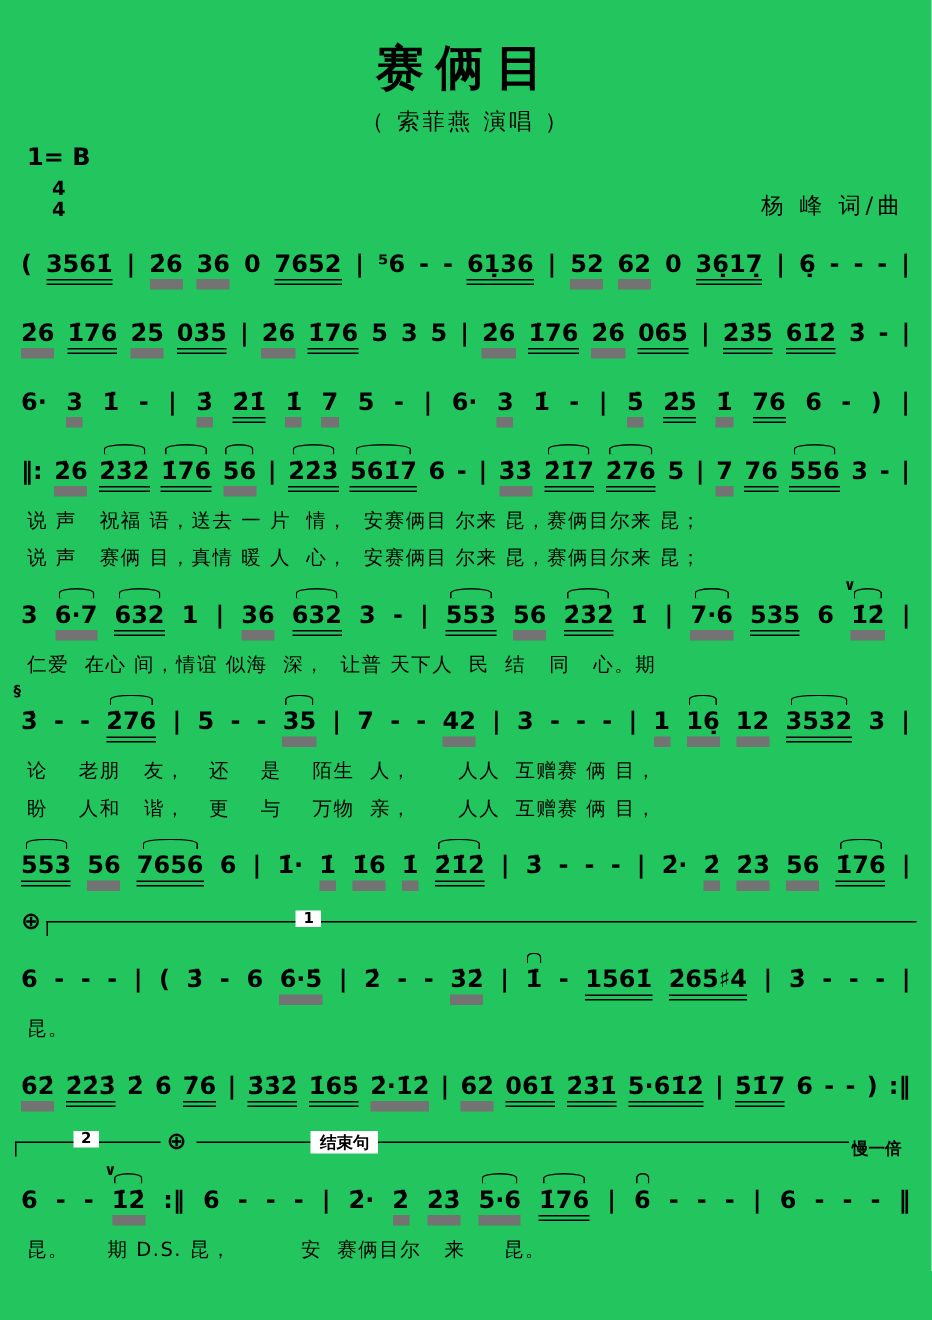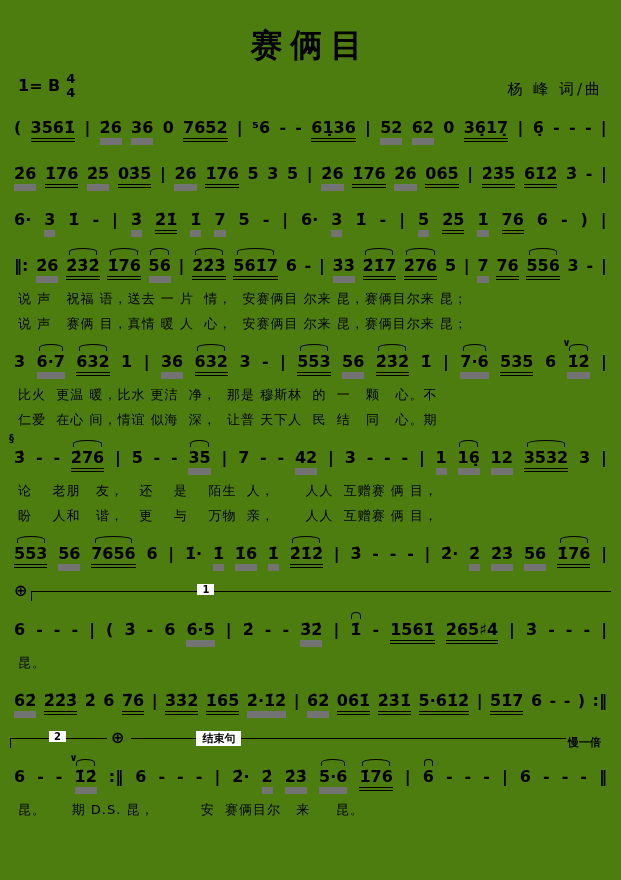--- a/index.html
+++ b/index.html
@@ -1,27 +1,27 @@
 <!DOCTYPE html>
 <html><head>
 <meta charset="utf-8">
 <style>
   html,body{margin:0;padding:0;background:#e8e8e8;}
   .page{
-    width:621px;height:880px;margin:0 auto;background:#4d7c0f;color:#000;
+    width:621px;height:880px;margin:0 auto;background:#22c55e;color:#000;
     box-sizing:border-box;padding:16px 10px 0 10px;overflow:hidden;
     font-family:"DejaVu Sans",sans-serif;
   }
   h1.title{
     text-align:center;font-size:32px;font-weight:bold;margin:8px 0 4px 0;
     letter-spacing:8px;
   }
   .subtitle{text-align:center;font-size:15px;letter-spacing:2px;}
   .meta-row{display:flex;justify-content:space-between;align-items:flex-end;padding:0 8px;margin-top:4px;}
-  .key-sig{font-size:16px;font-weight:bold;display:flex;align-items:center;gap:6px;}
+  .key-sig{font-size:16px;font-weight:bold;display:flex;align-items:center;gap:6px;flex-direction:column;}
   .frac{display:inline-flex;flex-direction:column;text-align:center;font-size:13px;line-height:1.0;font-weight:bold;}
   .frac span:first-child{border-bottom:1px solid transparent;}
   .credit{font-size:15px;font-family:"DejaVu Serif",serif;letter-spacing:3px;}
   .tempo{font-size:12px;padding:2px 8px 0 8px;}
   
   .systems{margin-top:2px;}
   .notation-row{
     display:flex;justify-content:space-between;align-items:baseline;
     margin-top:19px;font-weight:bold;font-size:16px;padding:0 4px;line-height:1.25;
   }
@@ -40,29 +40,30 @@
   
   .label-row{display:flex;align-items:flex-start;margin-top:14px;height:16px;font-weight:bold;}
   .lbl-text{font-size:11px;}
   .lbl-coda{font-size:16px;line-height:12px;padding:0 4px;}
   .lbl-coda .lbl-text{font-size:16px;}
   .lbl-volta{flex:1;border-top:1.3px solid #000;border-left:1.3px solid #000;height:9px;position:relative;margin-top:6px;}
   .lbl-volta .lbl-text{position:absolute;left:165px;top:-8px;background:#fff;padding:0 5px;font-size:10px;}
   .lbl-volta2{width:96px;border-top:1.3px solid #000;border-left:1.3px solid #000;height:9px;position:relative;margin-top:6px;}
   .lbl-volta2 .lbl-text{position:absolute;left:38px;top:-8px;background:#fff;padding:0 5px;font-size:10px;}
   .lbl-ending{flex:1;border-top:1.3px solid #000;height:9px;position:relative;margin-top:6px;margin-left:3px;}
-  .lbl-ending .lbl-text{position:absolute;left:65px;top:-8px;background:#fff;padding:0 6px;font-size:11px;}
+  .lbl-ending .lbl-text{position:absolute;left:76px;top:-8px;background:#fff;padding:0 6px;font-size:11px;}
   .lbl-slower{padding:0 10px 0 2px;margin-top:-1px;}
   .lbl-atempo{width:150px;padding-left:14px;margin-top:-1px;}
 </style>
 </head>
 <body>
 
 <div class="page">
   <h1 class="title">赛俩目</h1>
+  <div class="subtitle">（ 索菲燕  演唱 ）</div>
   <div class="meta-row">
     <div class="key-sig">
       <span>1= B</span>
       <span class="frac">
         <span>4</span>
         <span>4</span>
       </span>
     </div>
     <div class="credit">杨 峰  词/曲</div>
   </div>
@@ -183,21 +184,20 @@
         <span class="tok u1">56</span>
         <span class="tok u2 arc">2̇3̇2̇</span>
         <span class="tok">1̇</span>
         <span class="tok">|</span>
         <span class="tok u1 arc">7·6</span>
         <span class="tok u2">535</span>
         <span class="tok">6</span>
         <span class="tok u1 arc" data-sup="∨">1̇2̇</span>
         <span class="tok">|</span>
       </div>
-      <div class="lyric-row">比火  更温 暖，比水 更洁  净，  那是 穆斯林  的  一   颗   心。不</div>
       <div class="lyric-row">仁爱  在心 间，情谊 似海  深，  让普 天下人  民  结   同   心。期</div>
       <div class="notation-row">
         <span class="tok" data-sup="§">3̇</span>
         <span class="tok">-</span>
         <span class="tok">-</span>
         <span class="tok u2 arc">2̇76</span>
         <span class="tok">|</span>
         <span class="tok">5</span>
         <span class="tok">-</span>
         <span class="tok">-</span>

